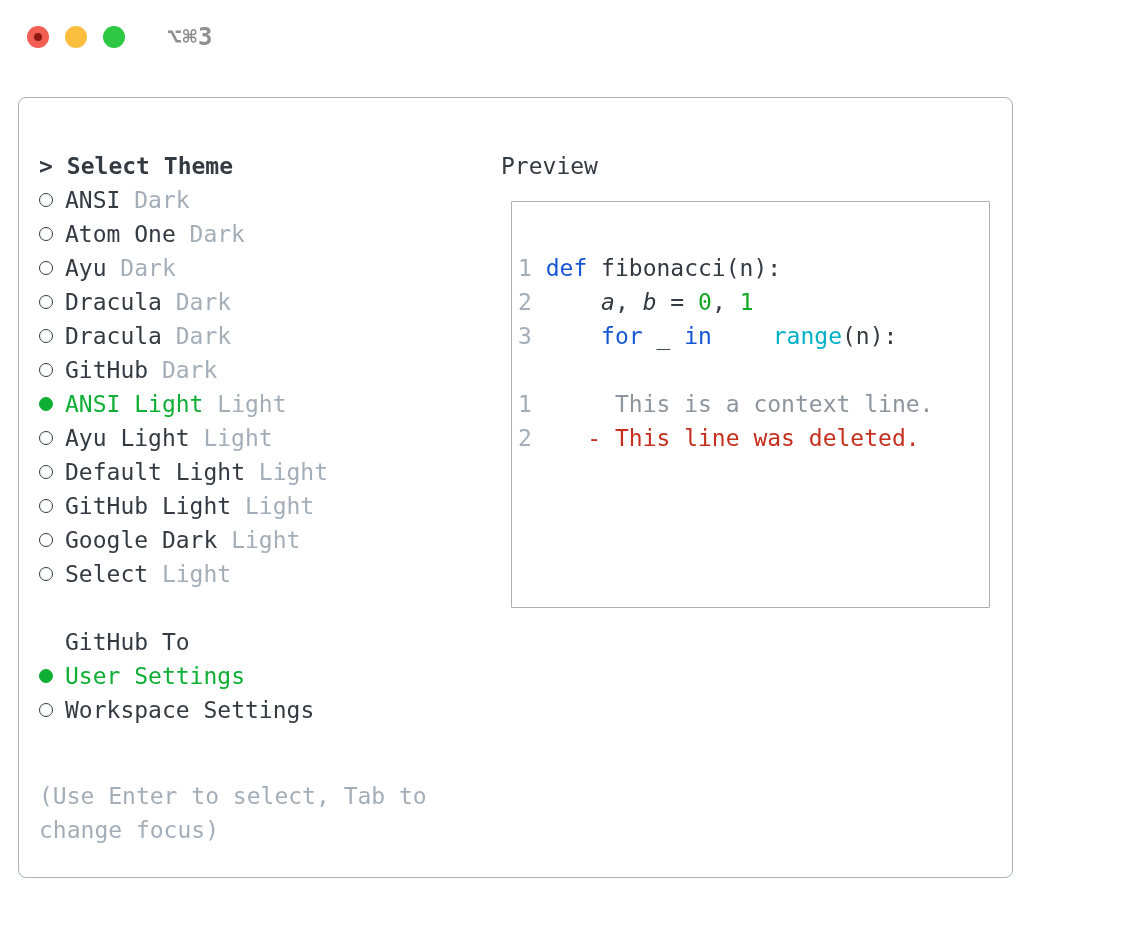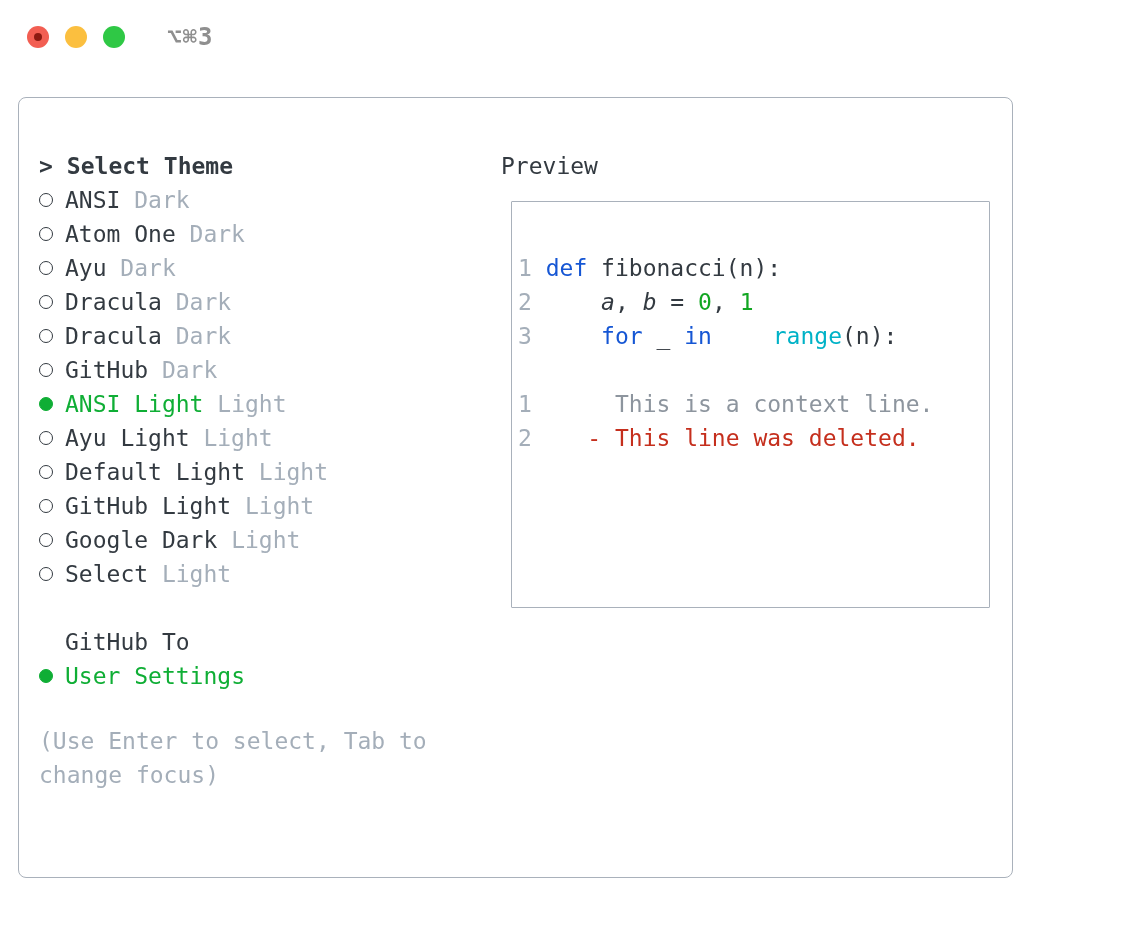--- a/index.html
+++ b/index.html
@@ -62,21 +62,21 @@
   }
   .radio.selected { background: var(--green-ui); border-color: var(--green-ui); }
   .item-label { color: var(--text); }
   .item-label.selected { color: var(--green-ui); }
   .item-tag { color: var(--muted); margin-left: 13.8px; }
 
   .apply-section { margin-top: 34px; }
   .apply-header { margin-left: 26px; }
 
   .hint {
-    margin-top: 31px;
+    margin-top: 52px;
     width: 432px;
     color: var(--muted);
     white-space: normal;
   }
 
   
   .preview-title { font-weight: normal; }
   .preview-box {
     box-sizing: border-box;
     margin: 18px 0 0 10px;
@@ -128,20 +128,21 @@
           <div class="row"><span class="radio"></span><span class="item-label">Default Light</span><span class="item-tag">Light</span></div>
           <div class="row"><span class="radio"></span><span class="item-label">GitHub Light</span><span class="item-tag">Light</span></div>
           <div class="row"><span class="radio"></span><span class="item-label">Google Dark</span><span class="item-tag">Light</span></div>
           <div class="row"><span class="radio"></span><span class="item-label">Select</span><span class="item-tag">Light</span></div>
         </div>
 
       <div class="apply-section">
         <div class="row apply-header">GitHub To</div>
         <div id="apply-options">
             <div class="row"><span class="radio selected"></span><span class="item-label selected">User Settings</span></div>
+            <div class="row"><span class="radio"></span><span class="item-label">Workspace Settings</span></div>
           </div>
       </div>
 
       <div class="hint">(Use Enter to select, Tab to change focus)</div>
     </div>
 
     <div class="right-col">
       <div class="row preview-title">Preview</div>
       <div class="preview-box">
         <div id="code-block">

